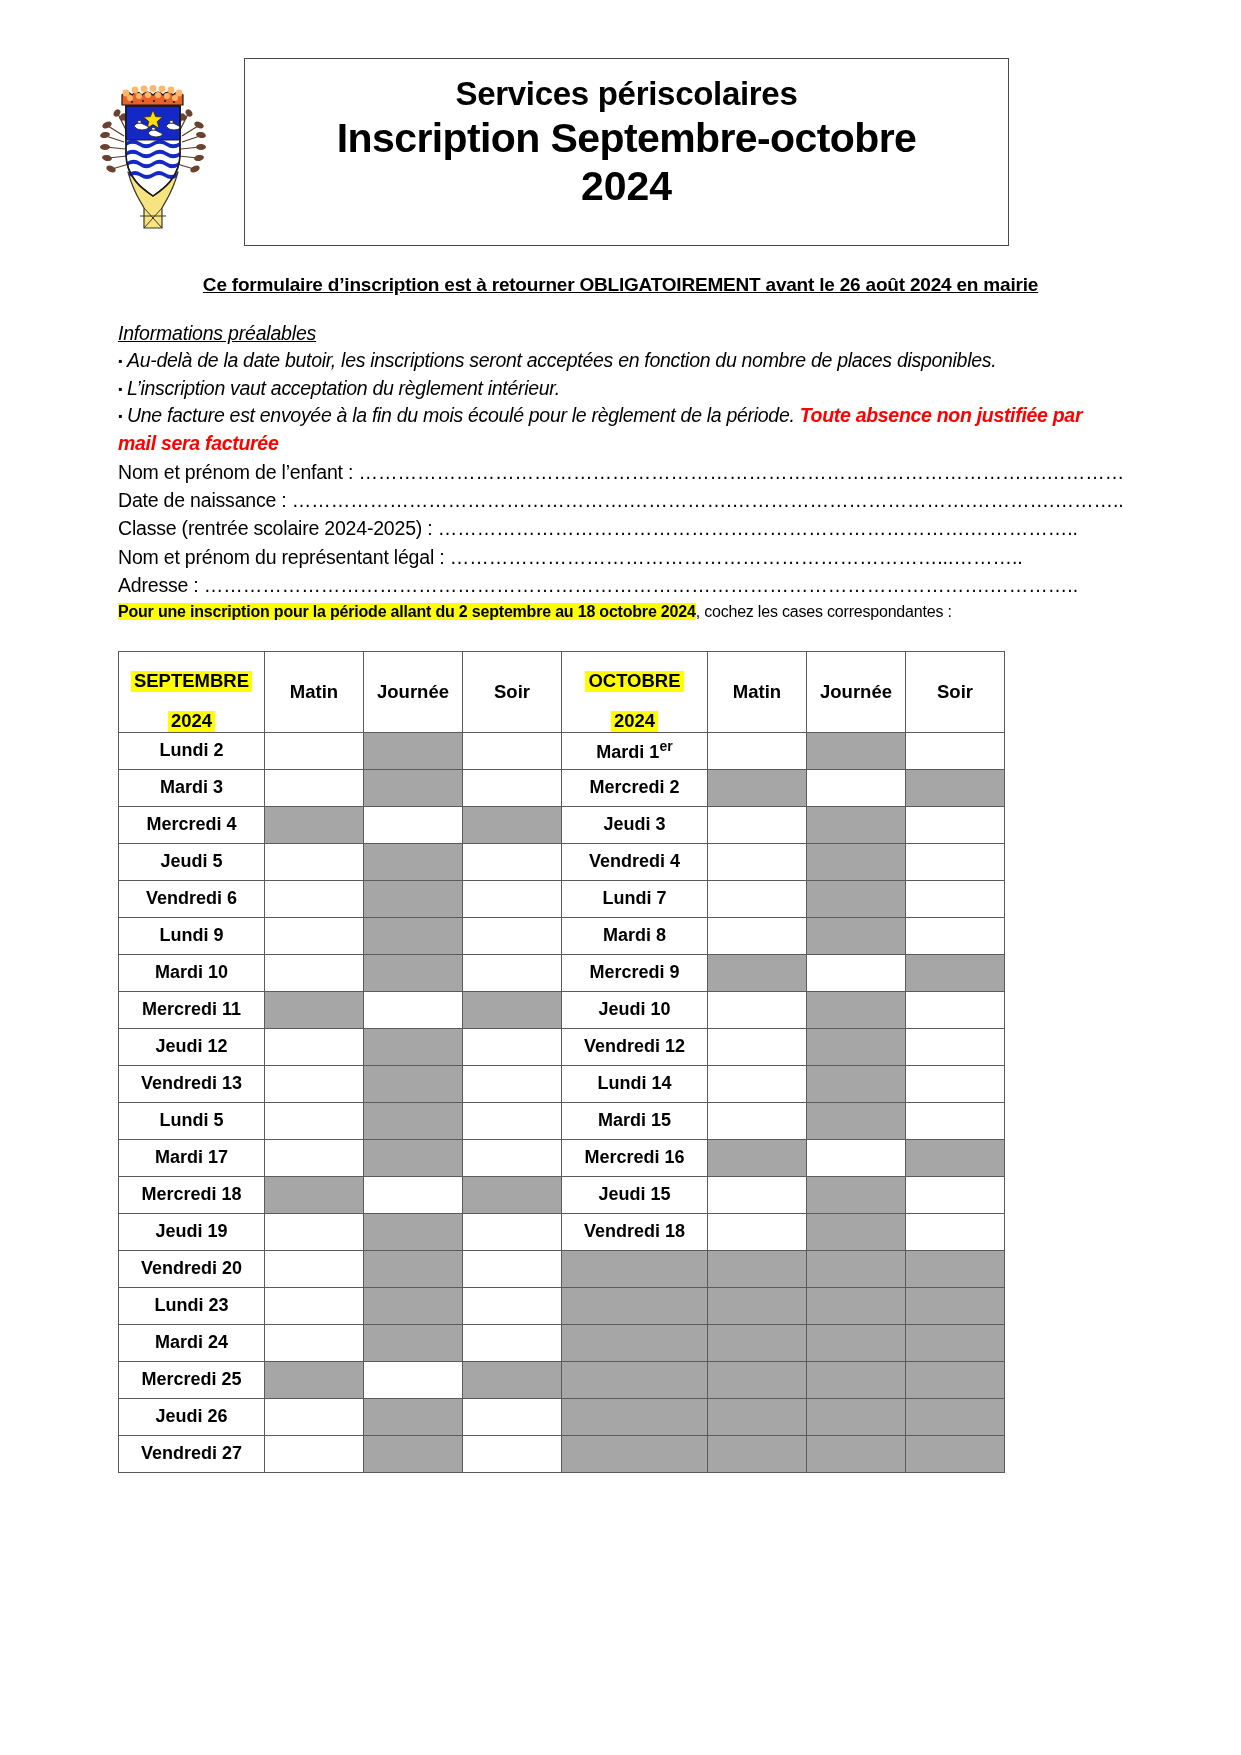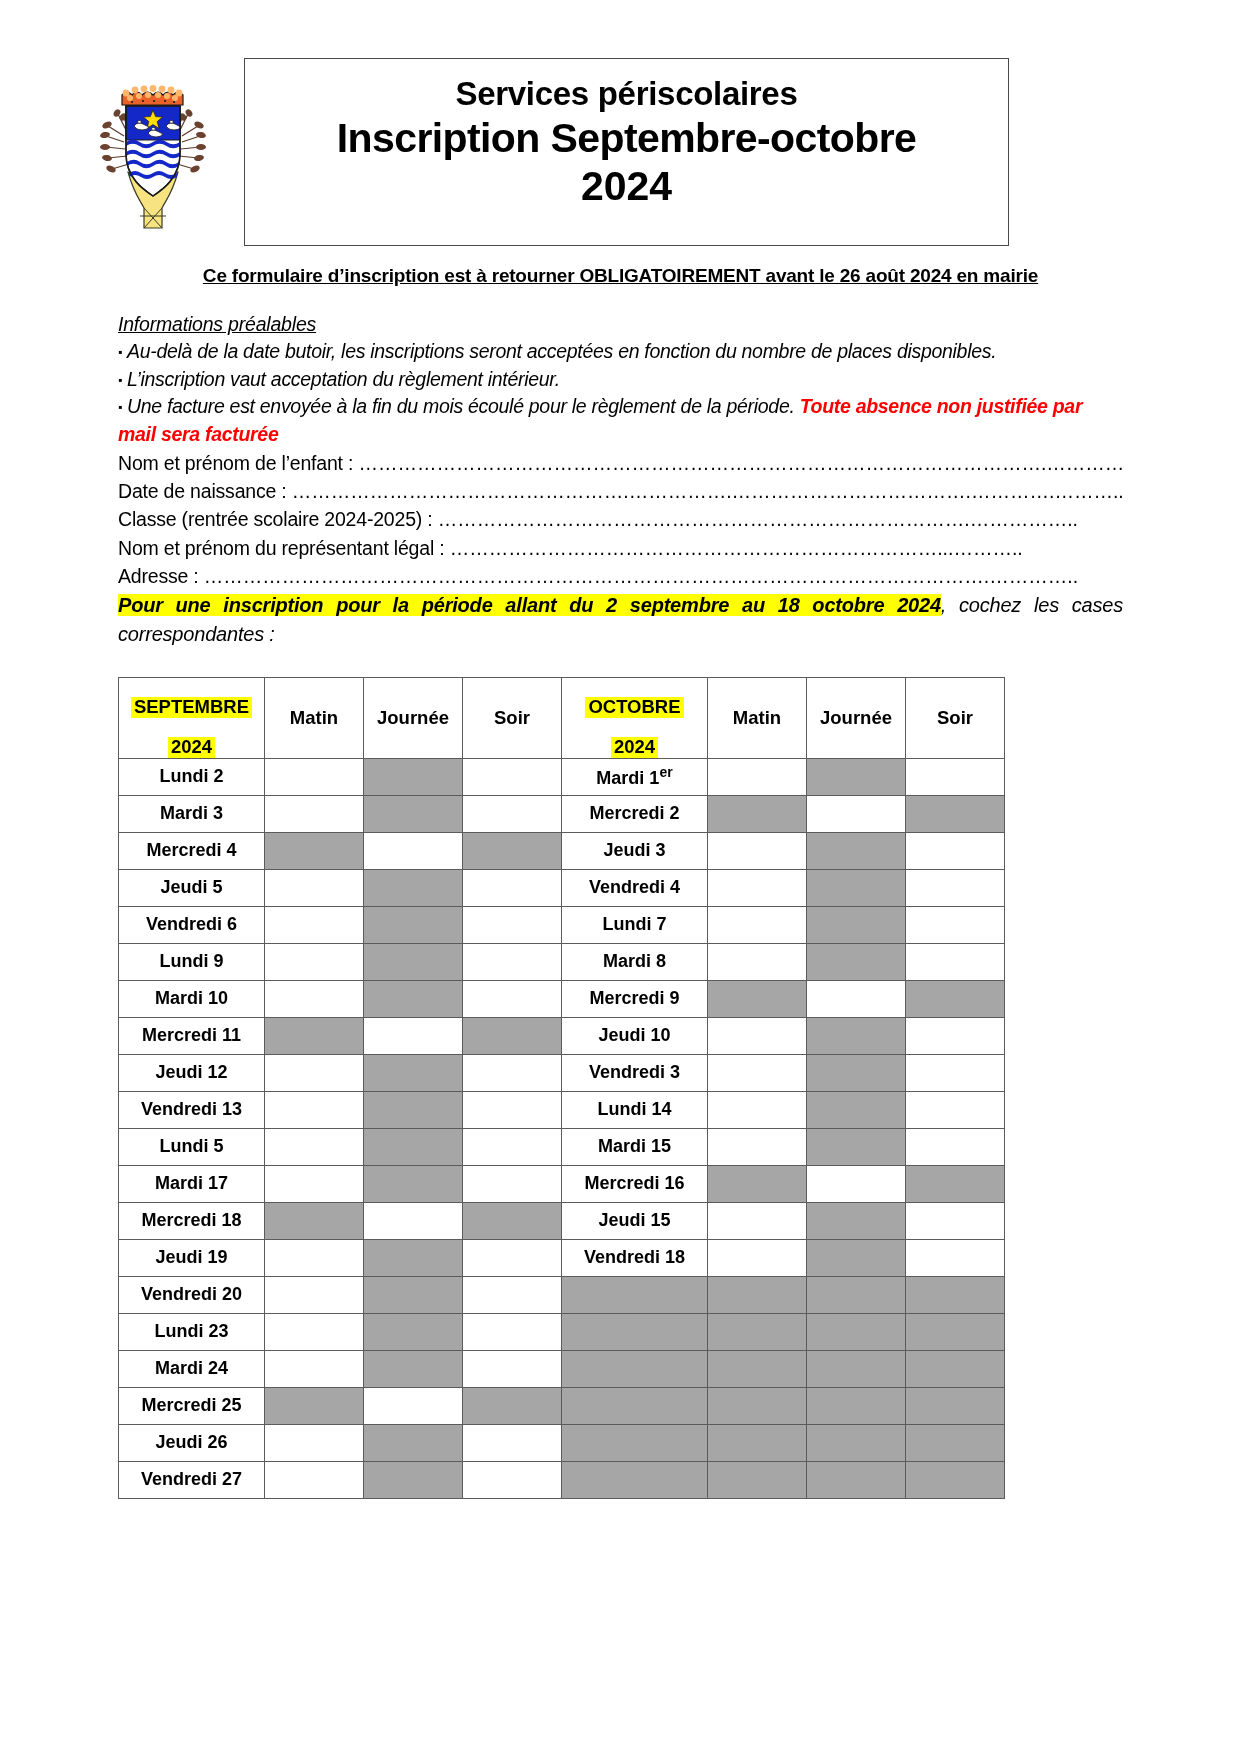--- a/index.html
+++ b/index.html
@@ -59,21 +59,21 @@
   
   .content{
     padding:0 118px 0 118px;
     box-sizing:border-box;
   }
   .notice{
     text-align:center;
     font-size:19px;
     font-weight:bold;
     text-decoration:underline;
-    margin-top:7px;
+    margin-top:16px;
     margin-bottom:26px;
     letter-spacing:-0.2px;
   }
   .infos-title{
     font-style:italic;
     text-decoration:underline;
     font-size:19.5px;
     margin-bottom:2px;
     letter-spacing:-0.2px;
   }
@@ -97,26 +97,25 @@
   .field-line{
     font-size:19.5px;
     line-height:1.45;
     letter-spacing:-0.2px;
     white-space:nowrap;
     overflow:hidden;
   }
   .dots{letter-spacing:0px;}
   .hl{background:#ffff00;}
   .instr{
-    font-size:20px;
+    font-size:16px;
     line-height:1.45;
     margin-top:1px;
     text-align:justify;
     letter-spacing:-0.2px;
-    font-style:italic;
   }
   .instr b{font-weight:bold;}
 
   
   .tbl-wrap{
     margin-top:28px;
     padding:0 118px 0 118px;
     box-sizing:border-box;
   }
   table.sched{
@@ -397,21 +396,21 @@
             <td>Jeudi 10</td>
             <td></td>
             <td class="gray"></td>
             <td></td>
           </tr>
           <tr>
             <td>Jeudi 12</td>
             <td></td>
             <td class="gray"></td>
             <td></td>
-            <td>Vendredi 3</td>
+            <td>Vendredi 12</td>
             <td></td>
             <td class="gray"></td>
             <td></td>
           </tr>
           <tr>
             <td>Vendredi 13</td>
             <td></td>
             <td class="gray"></td>
             <td></td>
             <td>Lundi 14</td>

